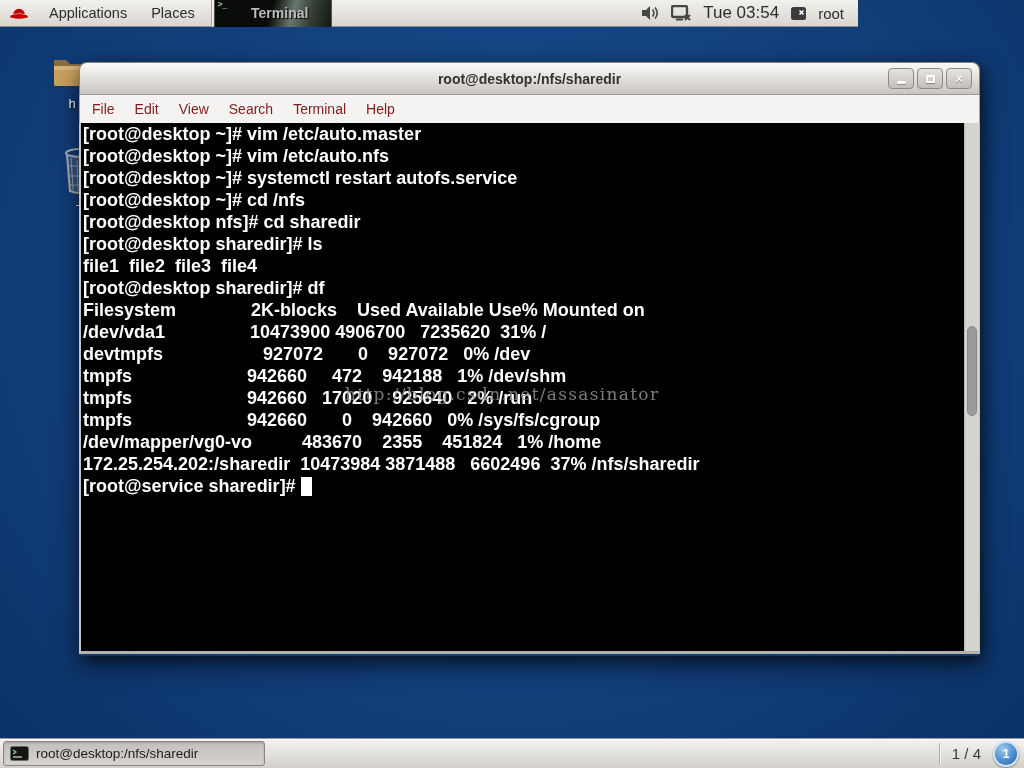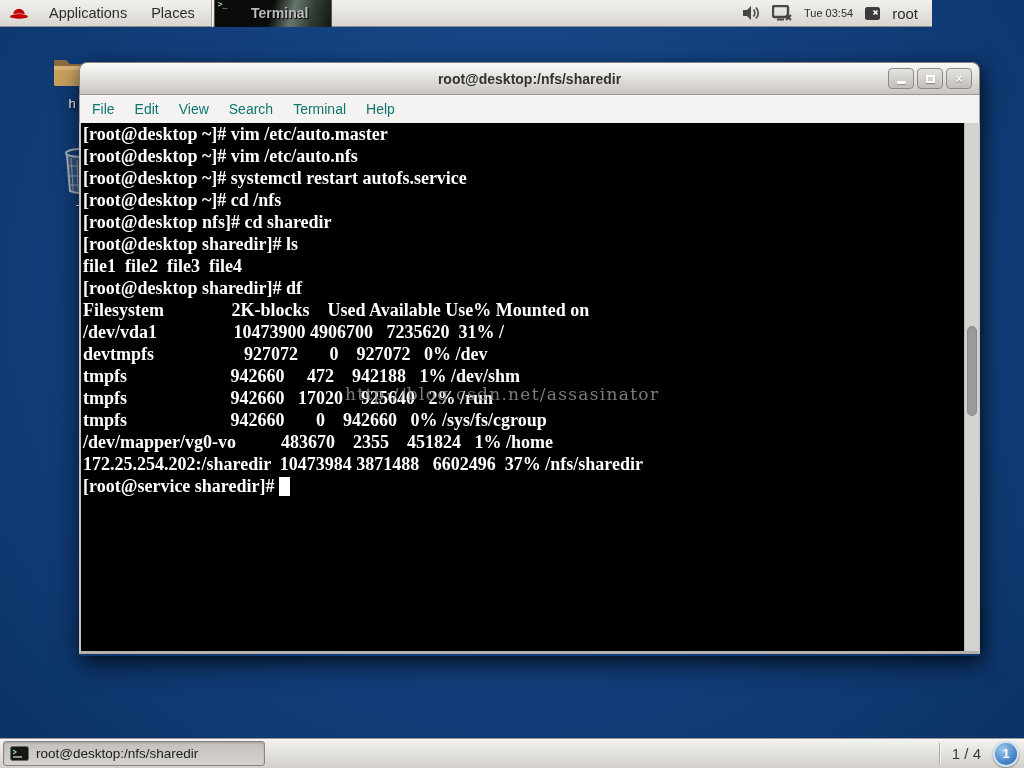--- a/index.html
+++ b/index.html
@@ -5,39 +5,39 @@
   * { margin:0; padding:0; box-sizing:border-box; }
   html,body { width:1024px; height:768px; overflow:hidden; }
   body {
     font-family:"Liberation Sans", sans-serif;
     background: radial-gradient(ellipse at 50% 38%, #1a5295 0%, #123f7c 55%, #0b3265 100%);
     position:relative;
   }
 
   
   .top-panel{
-    position:absolute; top:0; left:0; width:932px; height:27px;
+    position:absolute; top:0; left:0; width:858px; height:27px;
     background:linear-gradient(#f2f0ed,#d9d6d1);
     border-bottom:1px solid #8f8d89;
     display:flex; align-items:center; z-index:50;
   }
   .tp-left{ display:flex; align-items:center; height:100%; }
   .hat-icon{ margin:0 8px 0 9px; }
   .tp-menu{ font-size:14.5px; color:#2d2d2d; padding:0 12px; height:100%; display:flex; align-items:center; cursor:default;}
   .tp-sep{ width:1px; height:27px; background:#a7a49f; box-shadow:1px 0 0 #f5f4f2; margin-left:4px;}
   .tp-winbtn{
     position:relative; width:118px; height:27px; margin-left:2px;
     background:linear-gradient(105deg,#0a0c0a 48%,#67776c 66%,#333d36 82%,#141714 100%);
     border-left:1px solid #555; border-right:1px solid #555;
     display:flex; align-items:center; justify-content:center;
   }
   .tp-winbtn .glyph{ position:absolute; top:1px; left:3px; font-family:"DejaVu Sans Mono",monospace; font-size:8px; color:#bfe6bf; line-height:8px;}
   .tp-winbtn .lbl{ font-size:14px; font-weight:bold; color:#bcbcbc; text-shadow:1px 1px 1px #000; padding-left:14px;}
   .tp-right{ margin-left:auto; display:flex; align-items:center; gap:11px; padding-right:14px; height:100%;}
-  .tp-clock{ font-size:11px; color:#2d2d2d; }
+  .tp-clock{ font-size:17px; color:#2d2d2d; }
   .tp-user{ font-size:15px; color:#2d2d2d; }
 
   
   .desk-icon{ position:absolute; width:64px; text-align:center; z-index:1; }
   .desk-icon .cap{ color:#fff; font-size:13px; text-shadow:1px 1px 2px #000; margin-top:4px; display:block;}
   .di-home{ left:40px; top:54px; }
   .di-trash{ left:48px; top:148px; }
 
   
   .win{
@@ -58,29 +58,29 @@
     background:linear-gradient(#e6e4e1,#c2bfba);
     display:flex; align-items:center; justify-content:center;
     color:#fdfdfd; font-size:12px; font-weight:bold; text-shadow:0 1px 1px rgba(0,0,0,.35);
   }
   .wbtn .minbar{ width:9px; height:3px; background:#fdfdfd; border-radius:1px; box-shadow:0 1px 1px rgba(0,0,0,.3); margin-top:8px;}
   .wbtn .maxbox{ width:9px; height:8px; border:2px solid #fdfdfd; box-shadow:0 1px 1px rgba(0,0,0,.3);}
   .menubar{
     height:28px; background:#f4f3f1; border-left:1px solid #a7a4a0; border-right:1px solid #a7a4a0;
     display:flex; align-items:center; padding-left:2px;
   }
-  .menu-item{ font-size:14px; color:#0f766e; padding:0 10px; height:100%; display:flex; align-items:center; cursor:default;}
+  .menu-item{ font-size:14px; color:#7f1d1d; padding:0 10px; height:100%; display:flex; align-items:center; cursor:default;}
   .term-body{
     position:relative; height:531px;
     background:#000;
     border-left:2px solid #c6c3be; border-right:1px solid #c6c3be; border-bottom:3px solid #b5b2ae;
   }
   .term-screen{ position:absolute; left:0; top:0; right:15px; bottom:0; overflow:hidden; }
   .tline{
-    white-space:pre; font-family:Liberation Serif, serif;
+    white-space:pre; font-family:Liberation Sans, sans-serif;
     font-size:18px; font-weight:bold; line-height:22px; color:#fff; padding-left:2px;
   }
   .prompt-row{ display:flex; }
   .cursor{ width:11px; height:19px; background:#fff; margin-top:2px; display:inline-block;}
   .watermark{
     position:absolute; left:264px; top:261px; z-index:5;
     font-family:"DejaVu Serif", serif; font-size:17px; letter-spacing:1.3px;
     color:rgba(145,145,145,0.85); pointer-events:none;
   }
   .scrollbar{

